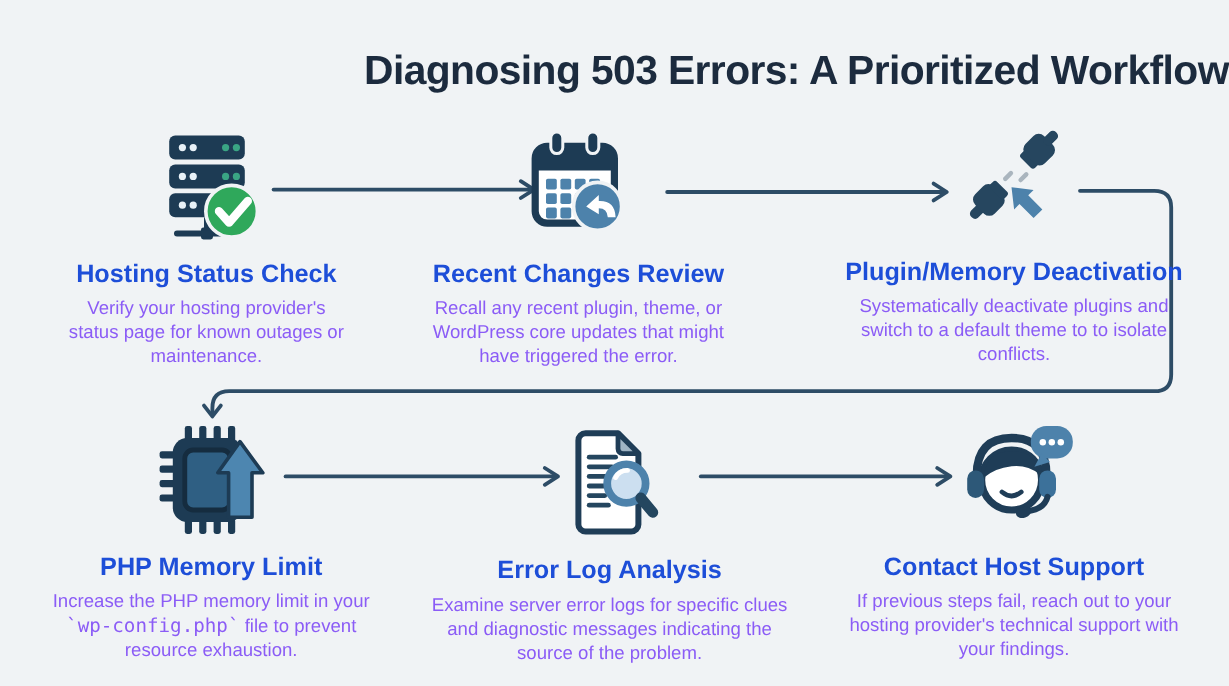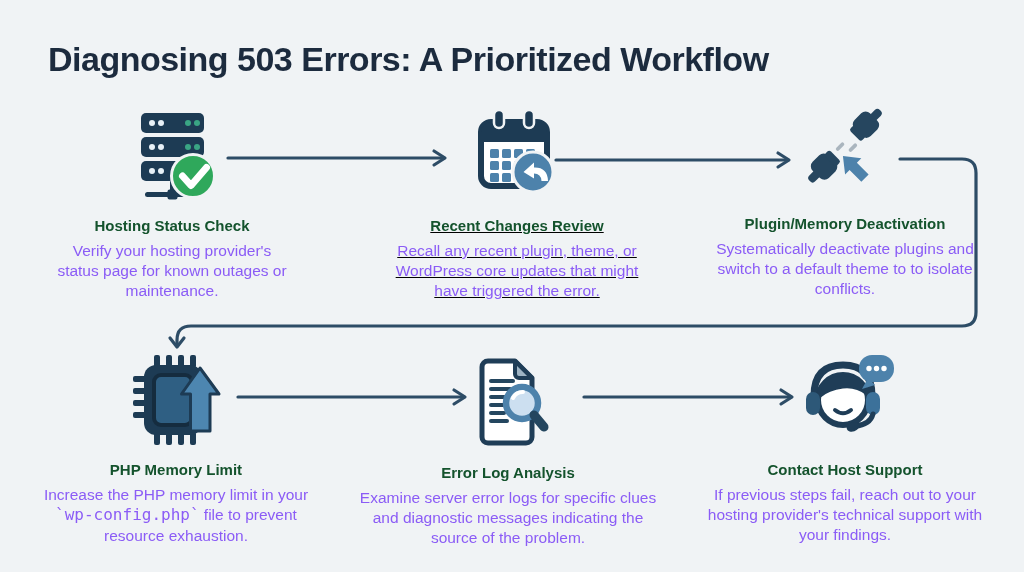--- a/index.html
+++ b/index.html
@@ -6,53 +6,53 @@
   html,body { width:1024px; height:572px; }
   body {
     position:relative;
     width:1024px; height:572px;
     background:#f0f3f5;
     font-family:"Liberation Sans", sans-serif;
     overflow:hidden;
   }
   .page-title {
     position:absolute; top:40px; left:0; width:1024px;
-    text-align:left;
+    text-align:right;
     font-size:34px; font-weight:700; letter-spacing:-0.5px;
     color:#1c2b3e;
     padding-left:48px;
   }
   .connectors {
     position:absolute; top:0; left:0; width:1024px; height:572px;
     pointer-events:none;
   }
   .card {
     position:absolute; width:340px;
     display:flex; flex-direction:column; align-items:center;
     text-align:center;
   }
   .card .icon-box {
     height:104px; display:flex; align-items:center; justify-content:center;
   }
   .card h2 {
     margin-top:9px;
-    font-size:15px; font-weight:700; color:#14532d;
+    font-size:21px; font-weight:700; color:#1d4ed8;
     white-space:nowrap;
   }
   .card p {
     margin-top:7px;
     font-size:15.5px; line-height:1.3; color:#8b5cf6;
   }
   .code {
     font-family:"DejaVu Sans Mono", monospace;
     font-size:16px;
   }
   
   #card-1 { left:2px;   top:104px; }
-  #card-2 { left:347px; top:104px;text-decoration:underline; }
+  #card-2 { left:312px; top:104px; }
   #card-3 { left:675px; top:102px; }
   #card-4 { left:6px;   top:348px; }
   #card-5 { left:338px; top:351px; }
   #card-6 { left:675px; top:348px; }
   #card-1 p { max-width:242px; }
   #card-2 p { max-width:278px; }
   #card-3 p { max-width:275px; }
   #card-4 p { max-width:268px; }
   #card-5 p { max-width:302px; }
   #card-6 p { max-width:284px; }

